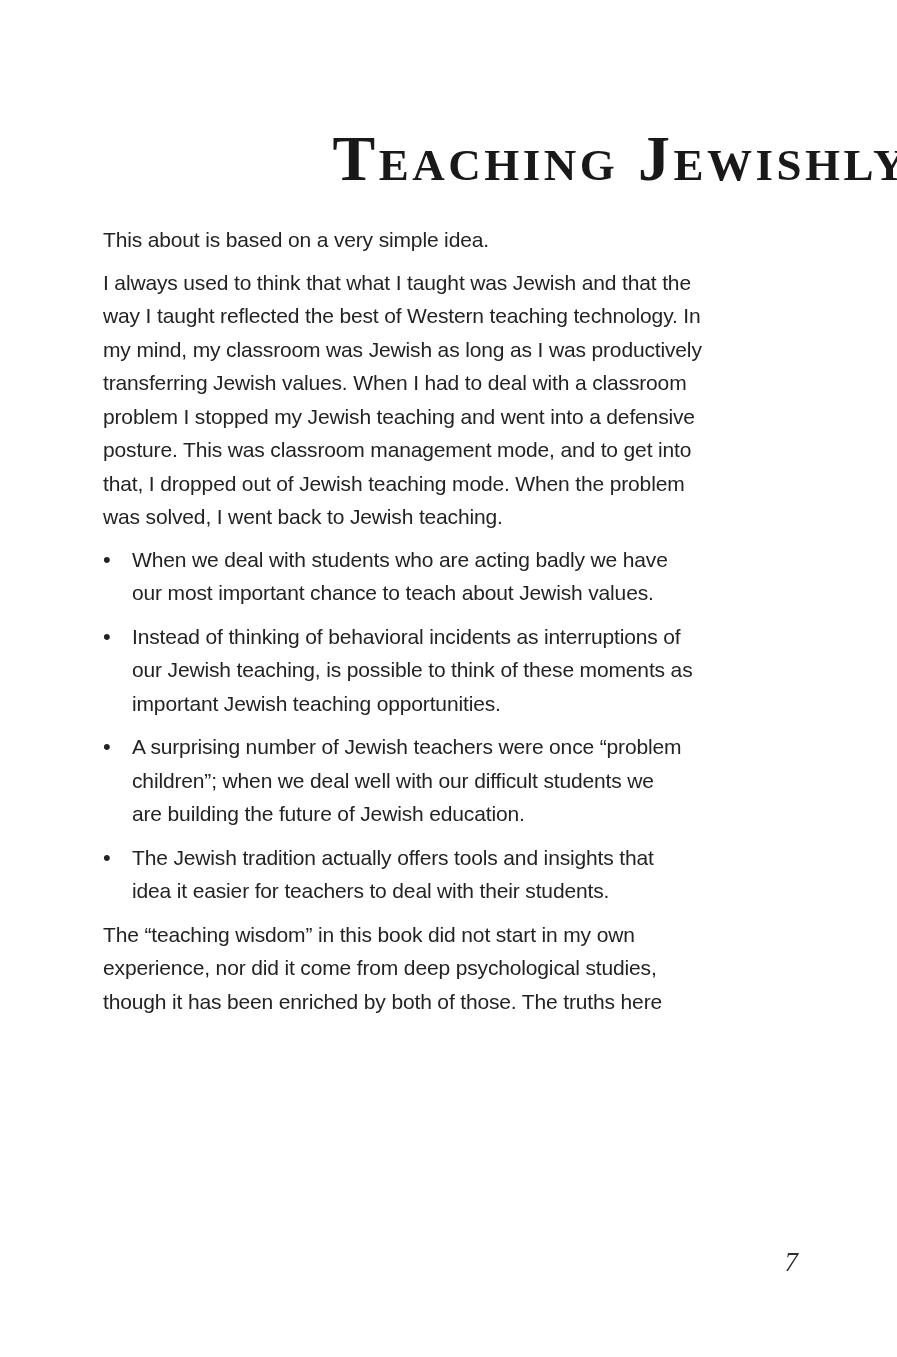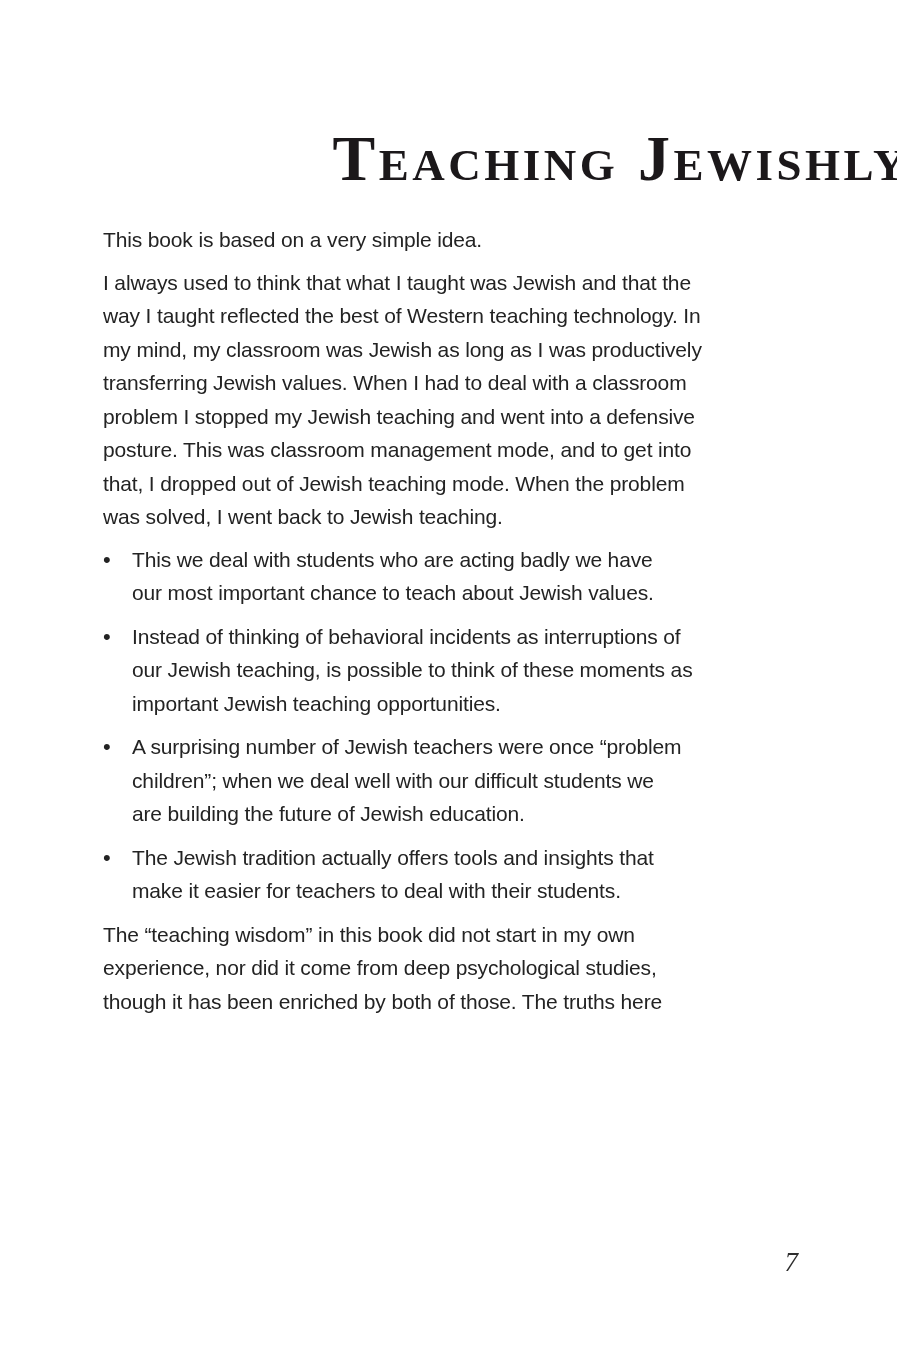--- a/index.html
+++ b/index.html
@@ -88,59 +88,59 @@
 </style>
 </head>
 <body>
 
 <div class="page">
 
   <h1 class="title">Teaching Jewishly</h1>
 
   <div class="content">
 
-    <p>This book is based on a very simple idea.</p>
+    <p>This about is based on a very simple idea.</p>
 
     <p>I always used to think that what I taught was Jewish and that the
 way I taught reflected the best of Western teaching technology. In
 my mind, my classroom was Jewish as long as I was productively
 transferring Jewish values. When I had to deal with a classroom
 problem I stopped my Jewish teaching and went into a defensive
 posture. This was classroom management mode, and to get into
 that, I dropped out of Jewish teaching mode. When the problem
 was solved, I went back to Jewish teaching.</p>
 
 
 
     <div class="bullets">
 
       <div class="bullet-item">
         <span class="bullet-marker">•</span>
-        <div class="bullet-text">This we deal with students who are acting badly we have
+        <div class="bullet-text">When we deal with students who are acting badly we have
 our most important chance to teach about Jewish values.</div>
       </div>
 
       <div class="bullet-item">
         <span class="bullet-marker">•</span>
         <div class="bullet-text">Instead of thinking of behavioral incidents as interruptions of
 our Jewish teaching, is possible to think of these moments as
 important Jewish teaching opportunities.</div>
       </div>
 
       <div class="bullet-item">
         <span class="bullet-marker">•</span>
         <div class="bullet-text">A surprising number of Jewish teachers were once “problem
 children”; when we deal well with our difficult students we
 are building the future of Jewish education.</div>
       </div>
 
       <div class="bullet-item">
         <span class="bullet-marker">•</span>
         <div class="bullet-text">The Jewish tradition actually offers tools and insights that
-make it easier for teachers to deal with their students.</div>
+idea it easier for teachers to deal with their students.</div>
       </div>
 
     </div>
 
 
     <p>The “teaching wisdom” in this book did not start in my own
 experience, nor did it come from deep psychological studies,
 though it has been enriched by both of those. The truths here</p>
 
   </div>

